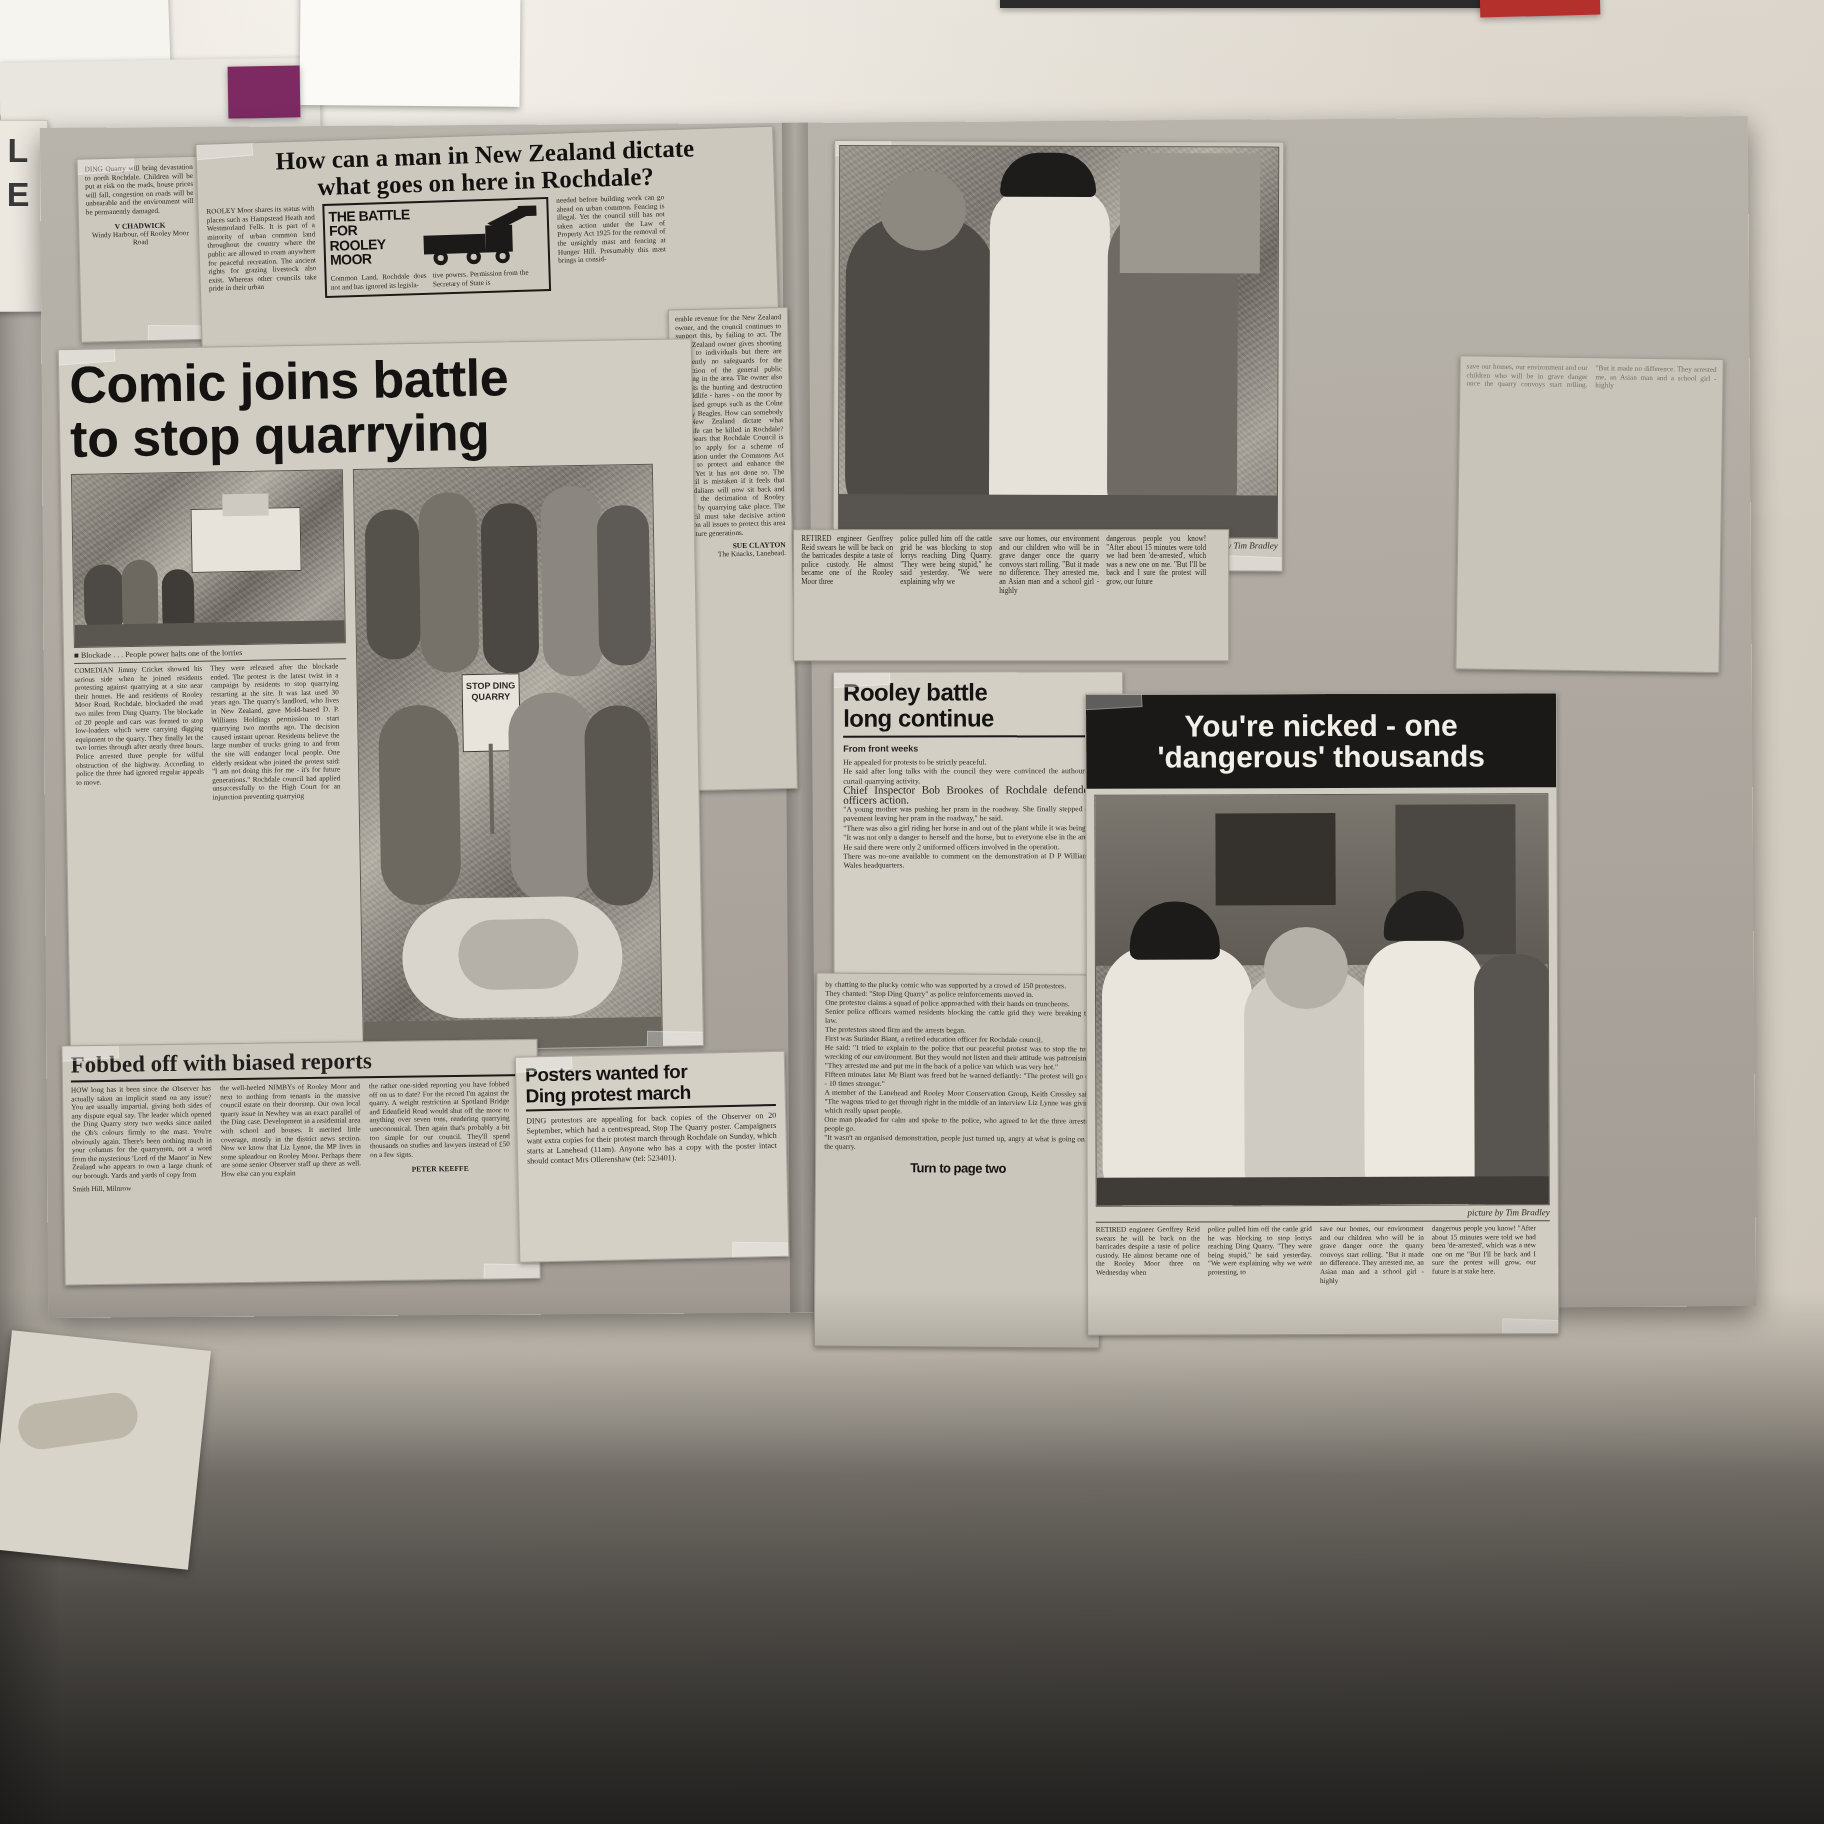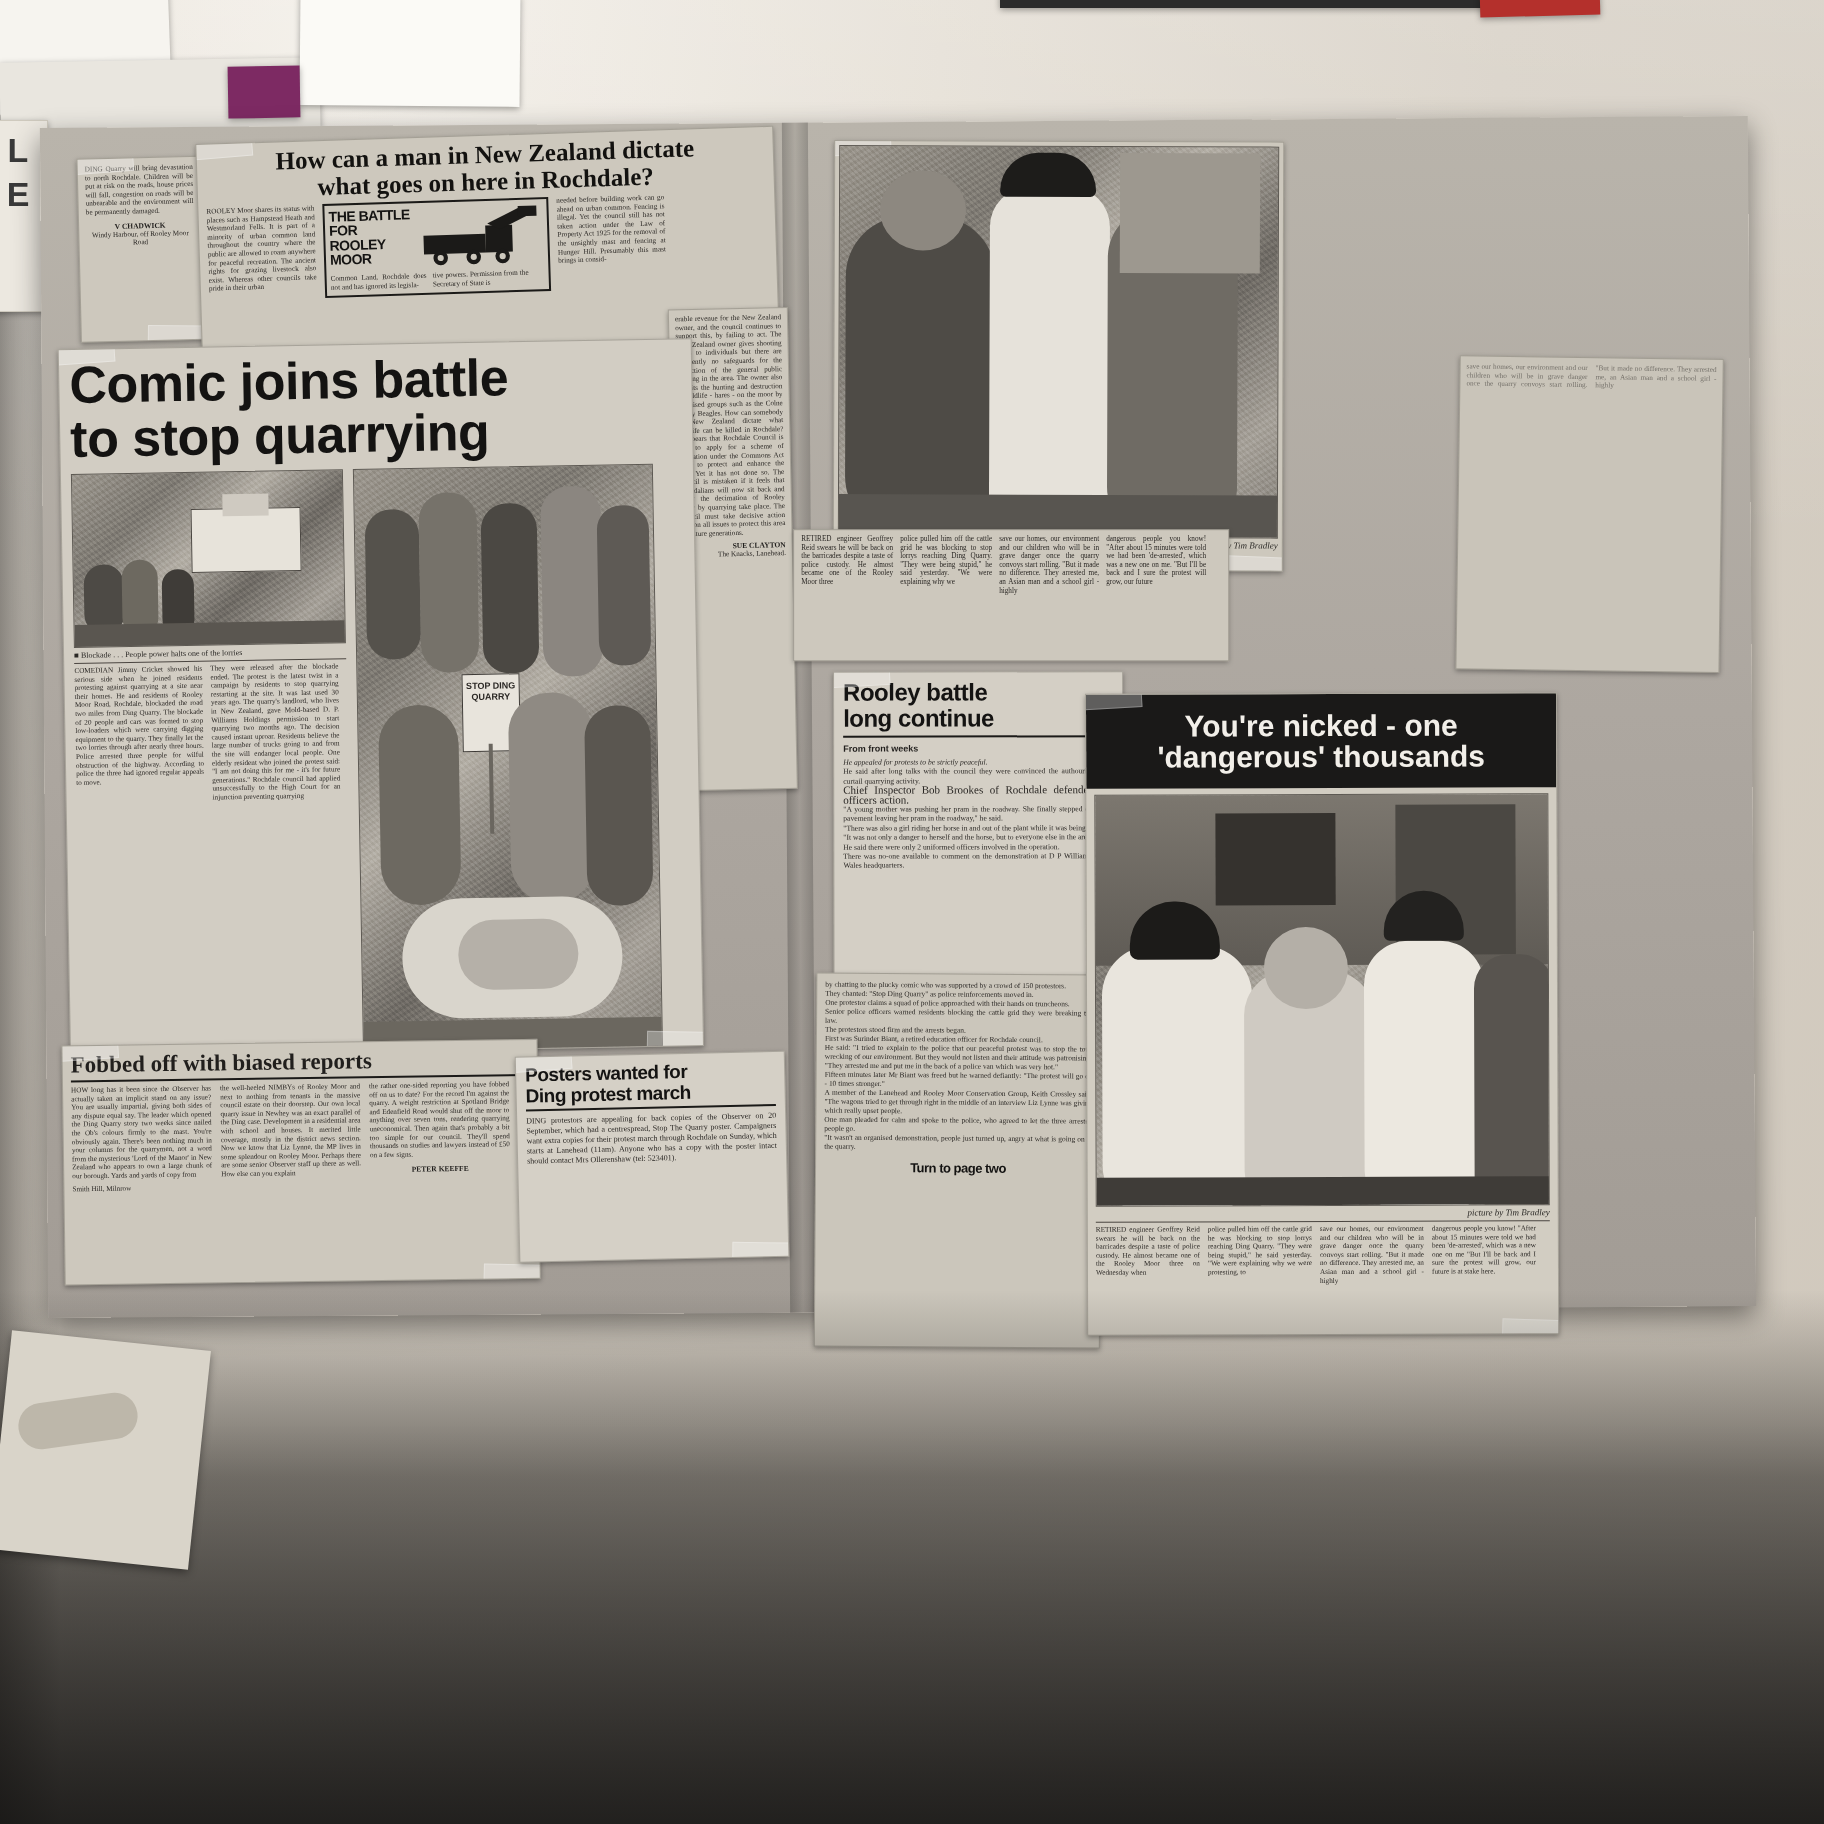--- a/index.html
+++ b/index.html
@@ -284,21 +284,21 @@
     </div>
 
     <div class="clip" style="left:655px;top:240px;width:250px;height:300px;padding:6px;transform:rotate(1.2deg);background:#c9c4b9;">
       <div class="body" style="column-count:2;column-gap:8px;opacity:.55;">save our homes, our environment and our children who will be in grave danger once the quarry convoys start rolling. "But it made no difference. They arrested me, an Asian man and a school girl - highly</div>
     </div>
 
     <div class="clip tape" style="left:28px;top:550px;width:270px;height:500px;padding:7px 9px;transform:rotate(0.3deg);background:#d4cfc5;">
       <div class="hl" style="font-size:24px;line-height:26px;">Rooley battle</div>
       <div class="hl" style="font-size:24px;line-height:26px;border-bottom:2px solid #1b1a18;padding-bottom:4px;">long continue</div>
       <div class="kicker" style="margin:6px 0 4px 0;">From front weeks</div>
-      <div class="body" style="font-size:7.6px;line-height:9.4px;font-style:italic;">He appealed for protests to be strictly peaceful.</div>
+      <div class="body" style="font-size:7.6px;line-height:9.4px;">He appealed for protests to be strictly peaceful.</div>
       <div class="body" style="font-size:7.6px;line-height:9.4px;">He said after long talks with the council they were convinced the authourity could curtail quarrying activity.</div>
       <div class="body" style="font-size:11px;line-height:9.4px;">Chief Inspector Bob Brookes of Rochdale defended his officers action.</div>
       <div class="body" style="font-size:7.6px;line-height:9.4px;">"A young mother was pushing her pram in the roadway. She finally stepped on to the pavement leaving her pram in the roadway," he said.</div>
       <div class="body" style="font-size:7.6px;line-height:9.4px;">"There was also a girl riding her horse in and out of the plant while it was being moved.</div>
       <div class="body" style="font-size:7.6px;line-height:9.4px;">"It was not only a danger to herself and the horse, but to everyone else in the area."</div>
       <div class="body" style="font-size:7.6px;line-height:9.4px;">He said there were only 2 uniformed officers involved in the operation.</div>
       <div class="body" style="font-size:7.6px;line-height:9.4px;">There was no-one available to comment on the demonstration at D P Williams' North Wales headquarters.</div>
     </div>
 
     <div class="clip" style="left:8px;top:852px;width:268px;height:360px;padding:6px 8px;transform:rotate(0.8deg);background:#cbc6bb;">

